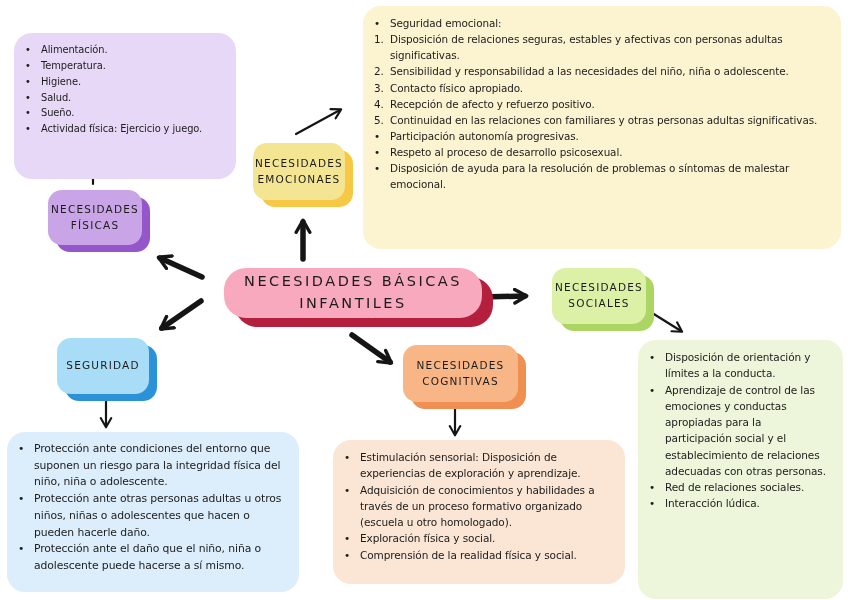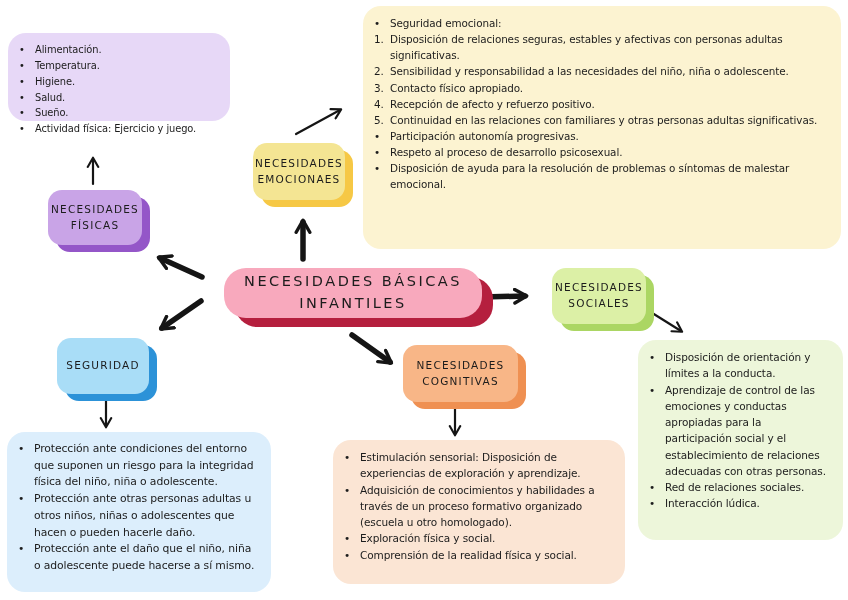--- a/index.html
+++ b/index.html
@@ -25,24 +25,24 @@
   }
   .content-box li{
     position:relative;
     padding-left:17px;
     letter-spacing:-0.1px;
   }
   .content-box li::before{
     content:attr(data-marker);
     position:absolute;left:1px;top:0;
   }
-  .box-fisicas{left:8px;top:33px;width:222px;height:88px;background:#e7d8f7;font-size:9.9px;line-height:1.6;}
+  .box-fisicas{left:14px;top:33px;width:222px;height:146px;background:#e7d8f7;font-size:9.9px;line-height:1.6;}
   .box-emocionales{left:363px;top:6px;width:478px;height:243px;background:#fcf3d1;font-size:10.4px;line-height:1.55;}
-  .box-sociales{left:638px;top:340px;width:205px;height:200px;background:#edf6da;font-size:10.5px;line-height:1.55;}
-  .box-seguridad{left:7px;top:432px;width:264px;height:160px;background:#dceefc;font-size:10.8px;line-height:1.55;}
+  .box-sociales{left:638px;top:340px;width:205px;height:259px;background:#edf6da;font-size:10.5px;line-height:1.55;}
+  .box-seguridad{left:7px;top:432px;width:292px;height:160px;background:#dceefc;font-size:10.8px;line-height:1.55;}
   .box-cognitivas{left:333px;top:440px;width:292px;height:144px;background:#fbe5d4;font-size:10.5px;line-height:1.55;}
 
   
   .label-node{
     position:absolute;
     display:flex;align-items:center;justify-content:center;
     text-align:center;
     border-radius:14px;
     box-sizing:border-box;
     font-size:10.5px;

